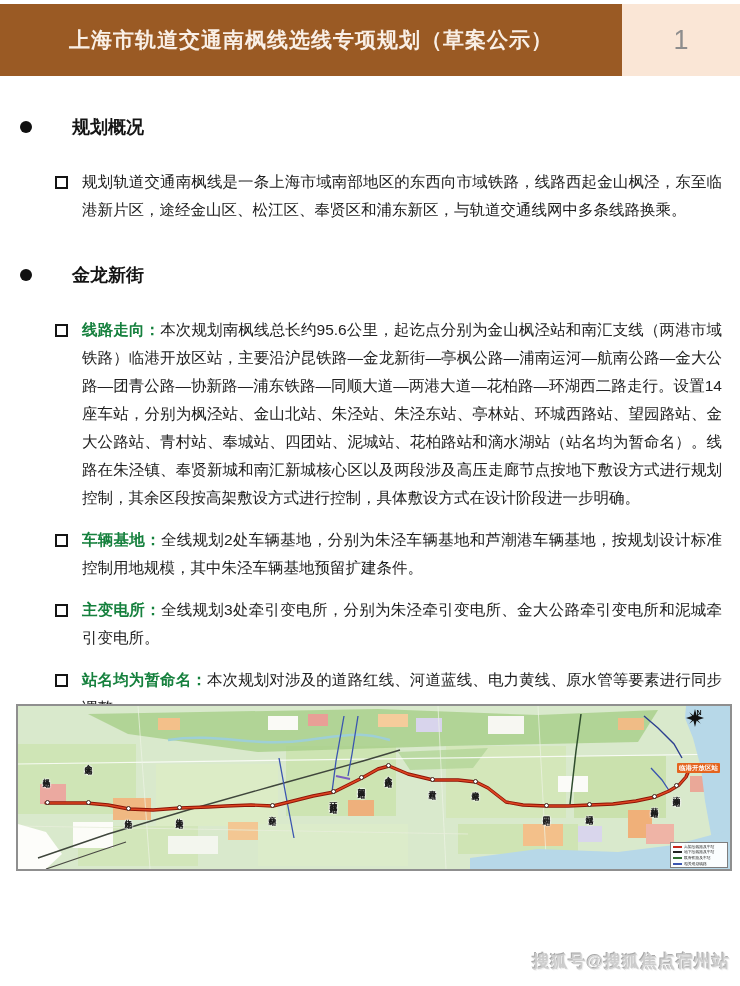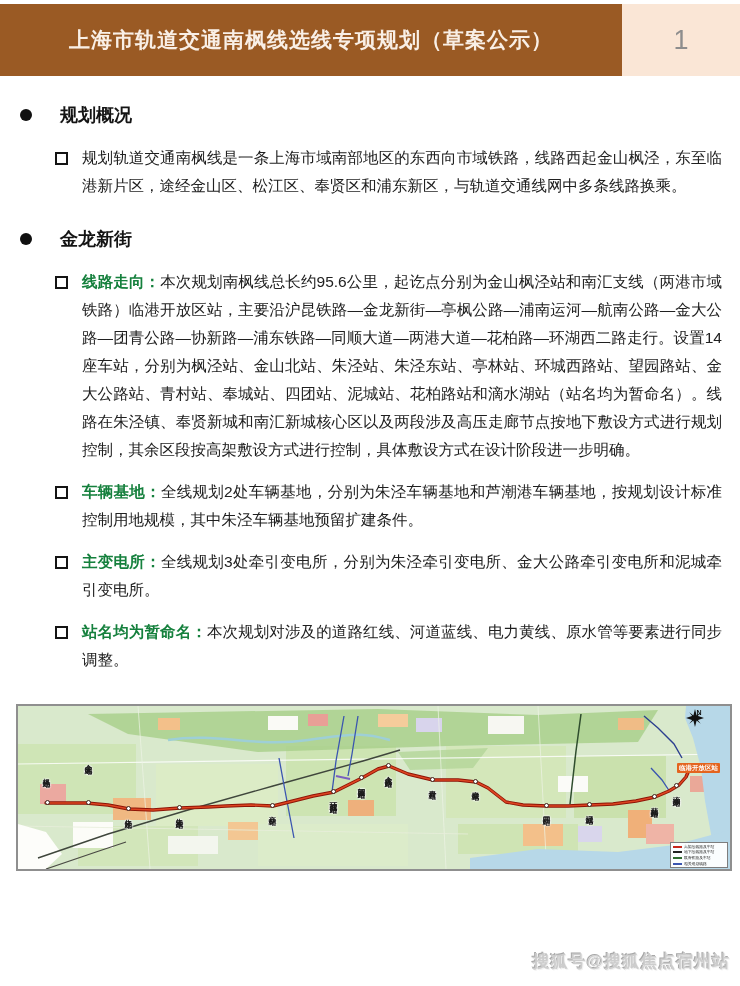--- a/index.html
+++ b/index.html
@@ -17,21 +17,21 @@
     display:flex;align-items:center;justify-content:center;
   }
   .hdr-page{
     width:118px;background:#fae6d6;color:#8d8d8d;
     font-size:27px;display:flex;align-items:center;justify-content:center;
   }
   
   main{padding:0 18px 0 18px;}
   .sec-head{display:flex;align-items:center;margin:23px 0 10px 2px;}
   .sec-dot{width:12px;height:12px;border-radius:50%;background:#101010;flex:none;margin-right:24px;}
-  .sec-title{font-size:18px;font-weight:700;color:#141414;margin:4px;}
+  .sec-title{font-size:18px;font-weight:700;color:#141414;margin:16px;}
   .item{display:flex;margin:13px 0 14px 37px;}
   .sq{width:9px;height:9px;border:2.2px solid #141414;flex:none;margin:8px 14px 0 0;background:#fff;}
   .item p{margin:0;font-size:15.5px;line-height:28px;text-align:justify;color:#202020;}
   .item b{color:#15803d;}
   
   figure.mapfig{position:absolute;left:0;top:700px;width:740px;margin:0;}
   .map{
     position:absolute;left:16px;top:4px;width:712px;height:163px;
     border:2px solid #8f8f8f;background:#d9e9cc;overflow:hidden;
   }

